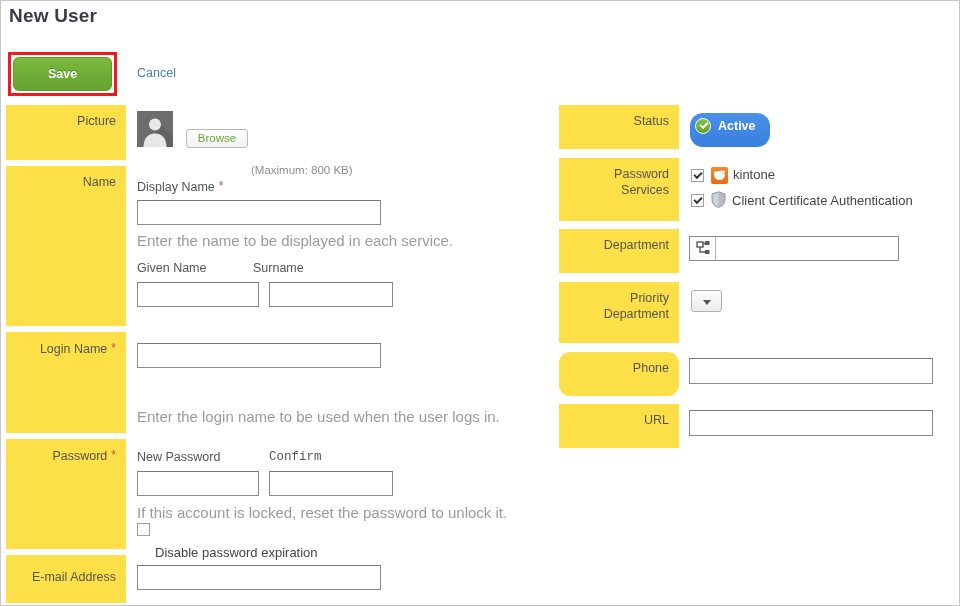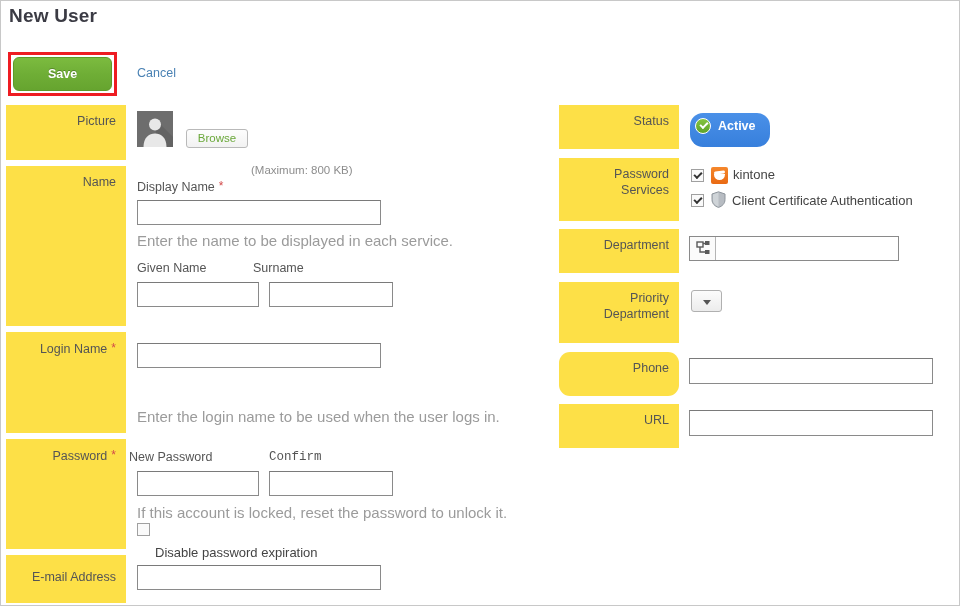--- a/index.html
+++ b/index.html
@@ -359,21 +359,21 @@
     </div>
   </div>
   <input class="tbox" style="left: 136px; top: 342px; width: 244px; height: 25px;" value="">
   <div class="hint" style="left:136px; top:407px;">Enter the login name to be used when the user logs in.</div>
 
   <div class="lbl-cell" style="left:5px; top:438px; width:120px; height:110px;">
     <div class="lbl-text">
       <span>Password</span><span class="req-star">*</span>
     </div>
   </div>
-  <div class="sub-label" style="left:128px; top:449px;">New Password</div>
+  <div class="sub-label" style="left:136px; top:449px;">New Password</div>
   <input type="password" class="tbox" style="left: 136px; top: 470px; width: 122px; height: 25px;" value="">
   <div class="sub-label" style="left:268px; top:449px;font-family:Liberation Mono, monospace;">Confirm</div>
   <input type="password" class="tbox" style="left: 268px; top: 470px; width: 124px; height: 25px;" value="">
   <div class="hint" style="left:136px; top:503px;">If this account is locked, reset the password to unlock it.</div>
   <div class="cbx" style="left:136px; top:522px;"></div>
   <div class="sub-label" style="left:154px; top:521px; font-size:13px; color:#444;margin-top:23px;">Disable password expiration</div>
 
   <div class="lbl-cell" style="left:5px; top:554px; width:120px; height:48px;">
     <div class="lbl-text" style="top:14px;">E-mail Address</div>
   </div>

